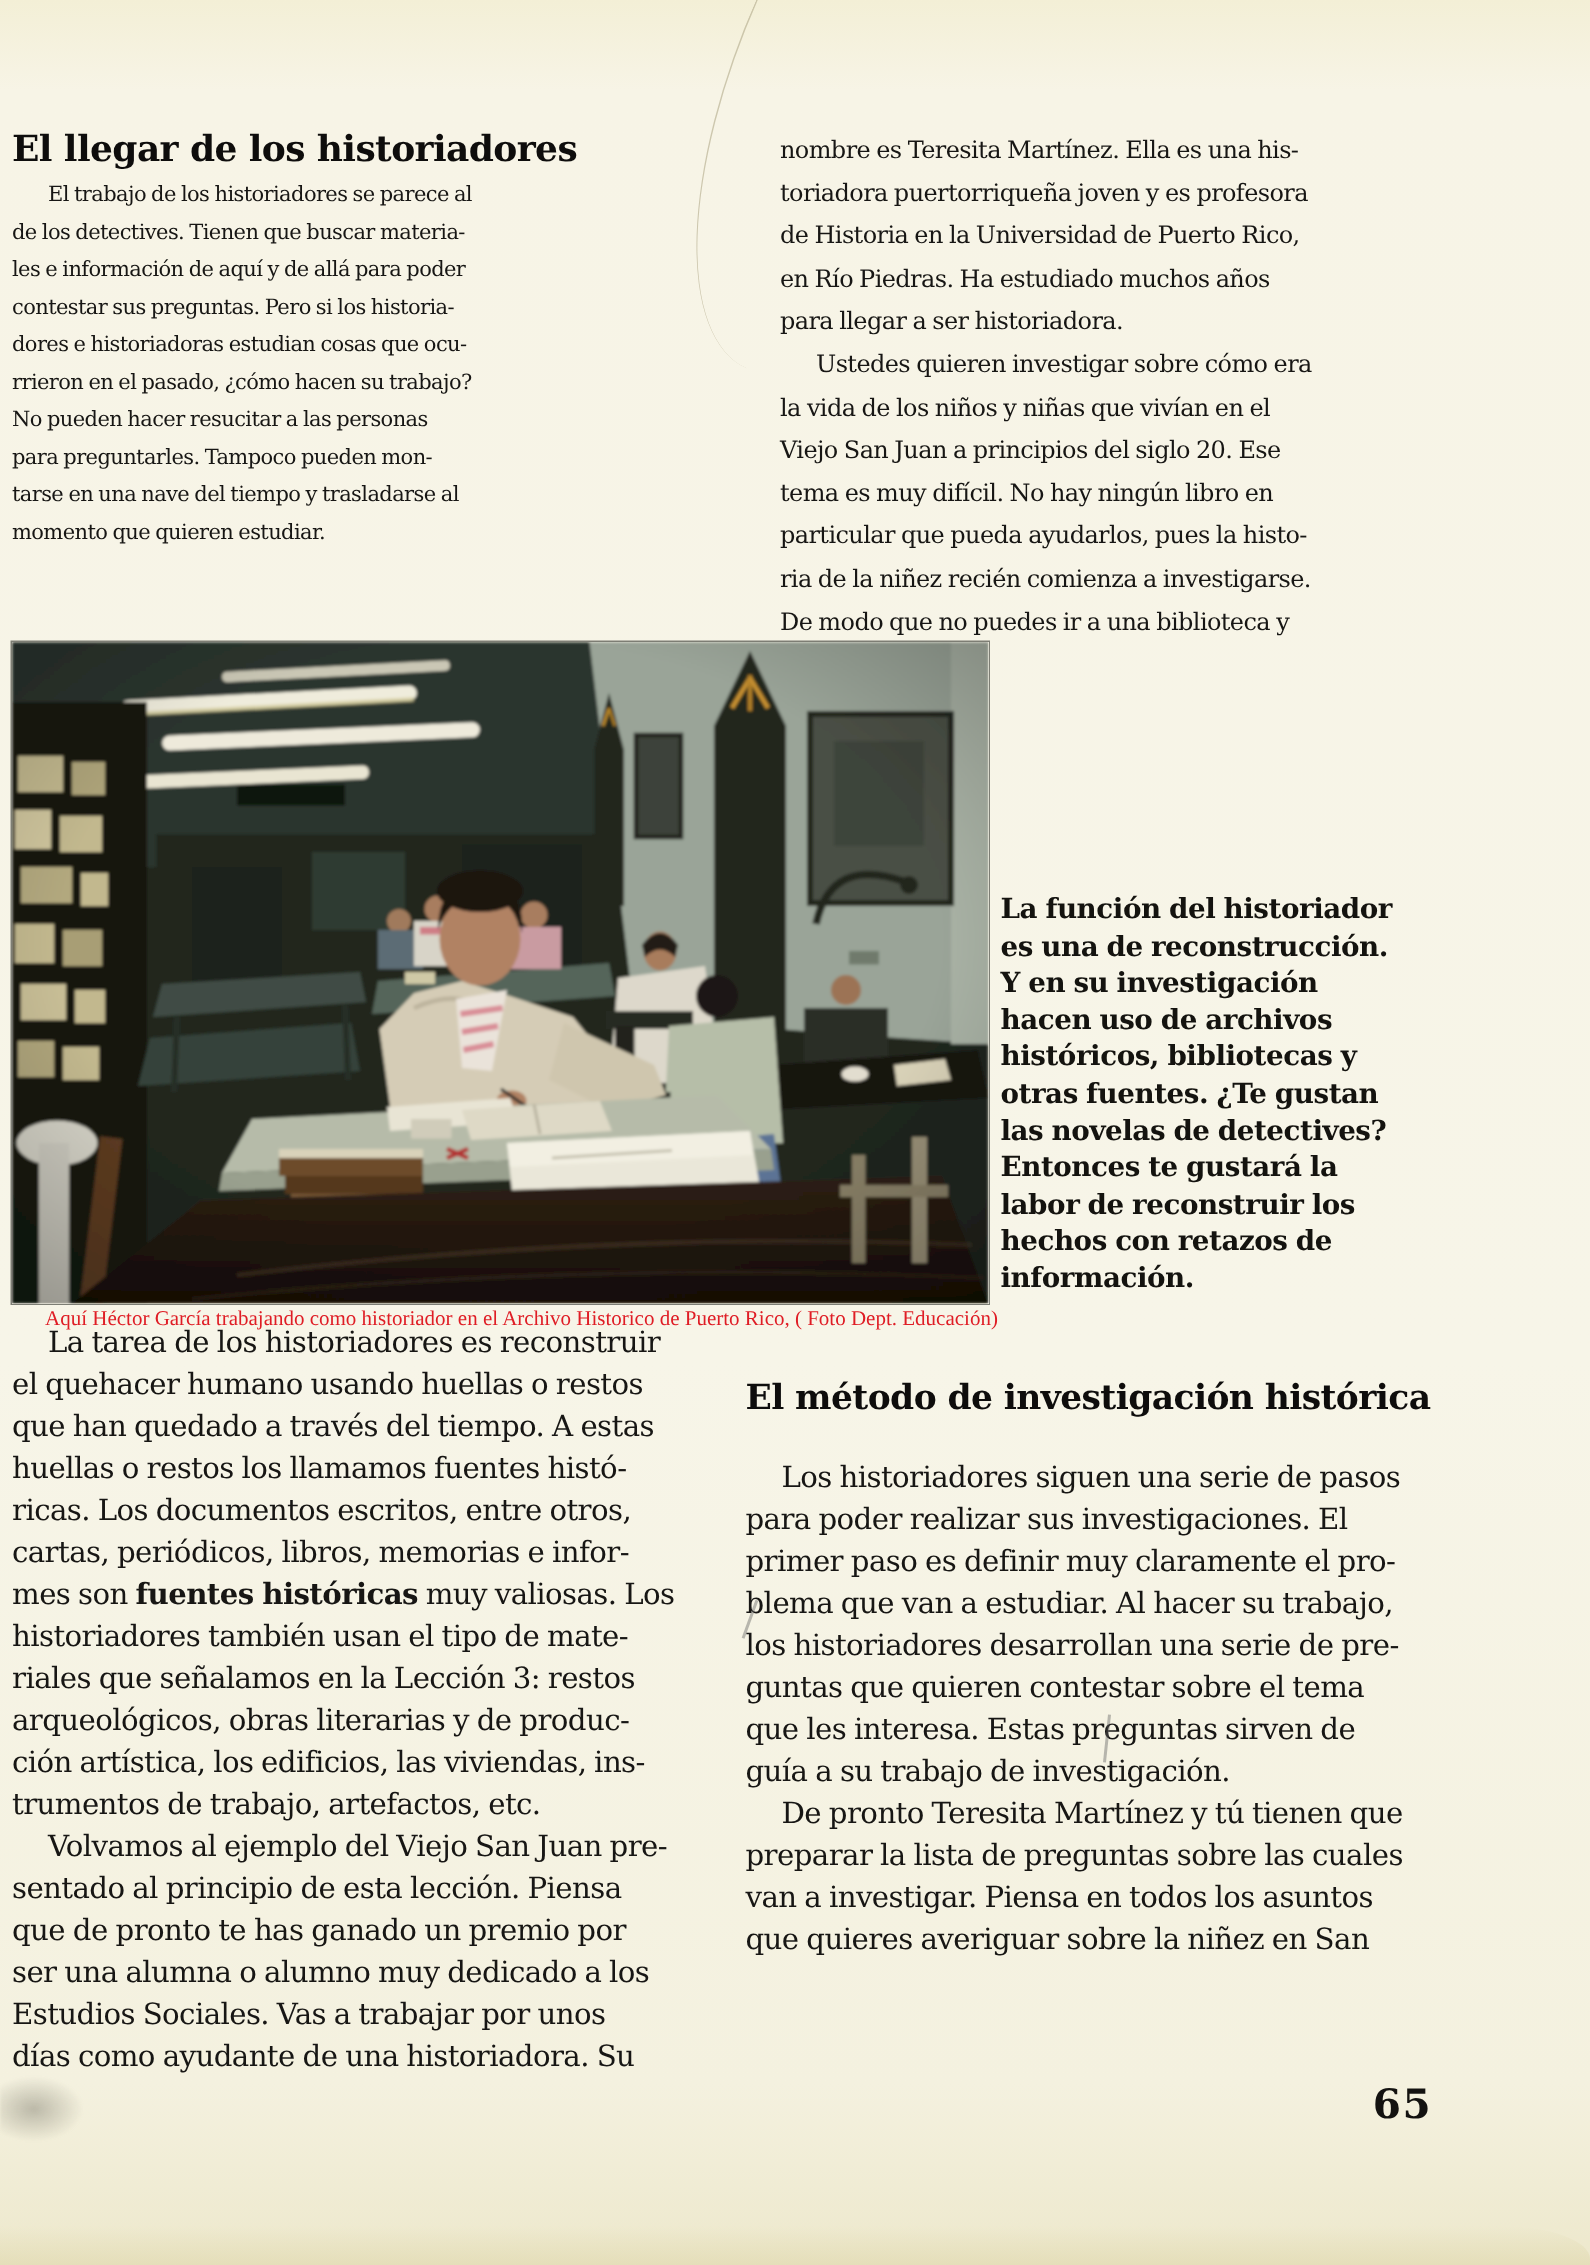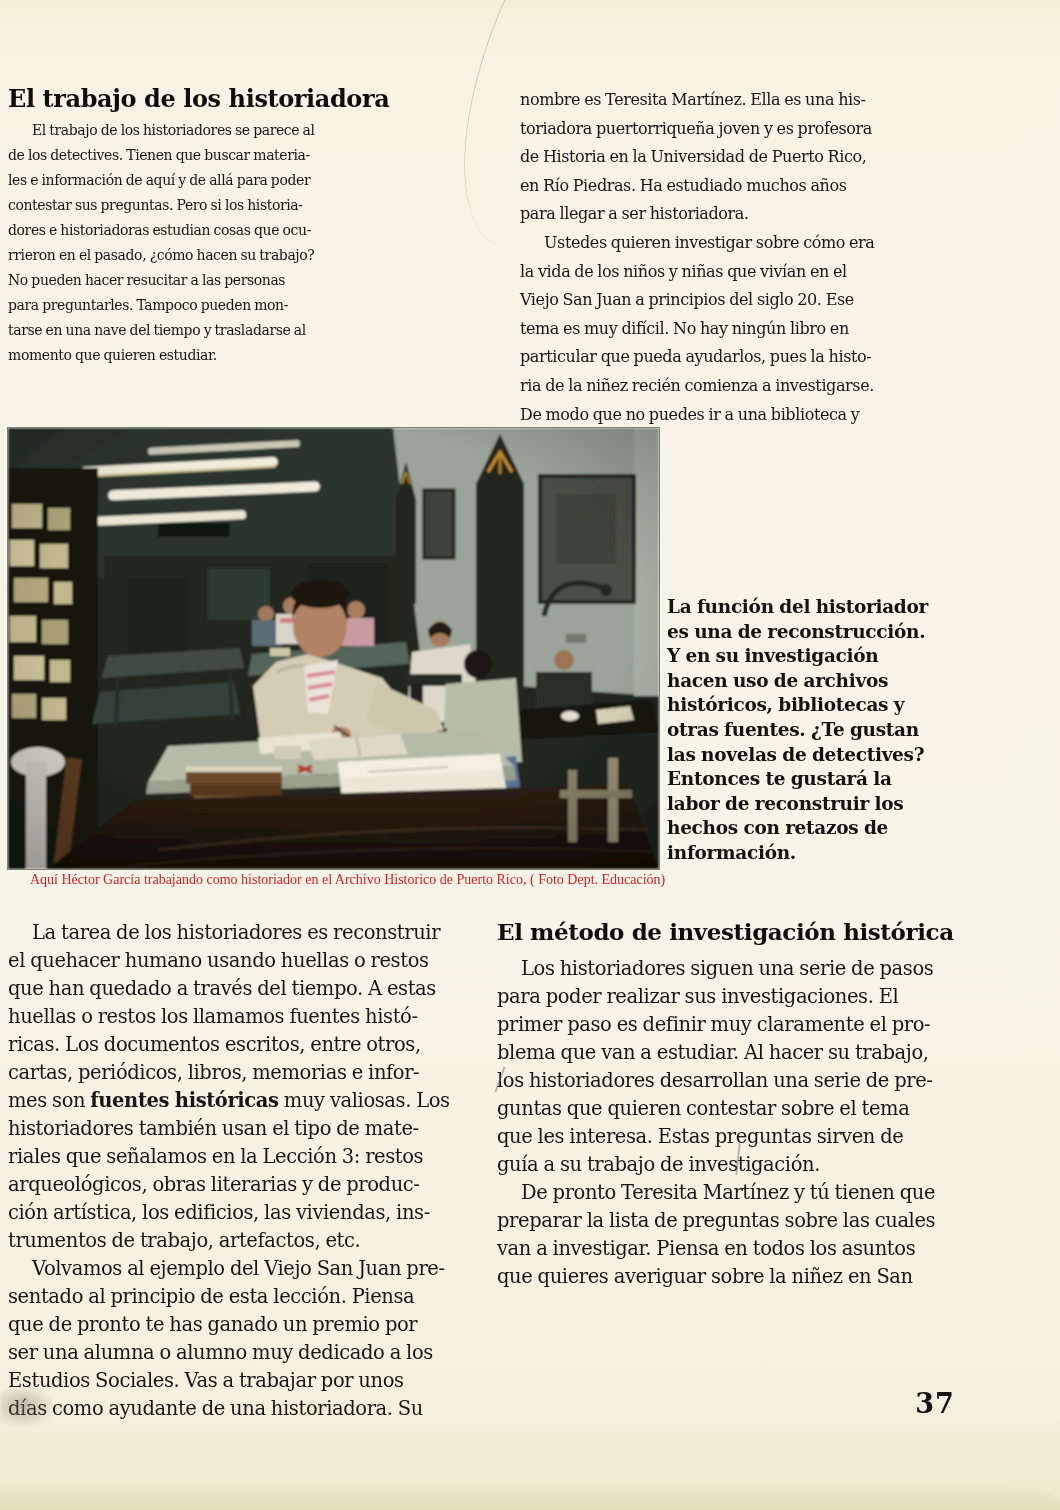--- a/index.html
+++ b/index.html
@@ -27,23 +27,23 @@
   .photo-wrap{position:absolute; left:8px; top:428px; width:651px; height:441px; margin:0;
     box-shadow:0 0 0 1px rgba(25,28,22,.55);}
   .photo{display:block; width:651px; height:441px;}
 
   .side-caption{position:absolute; left:667px; top:595px; width:290px;}
   .side-caption .para{font-weight:bold; font-size:18.5px; line-height:24.6px; letter-spacing:-0.3px; color:#14130f;}
 
   .red-caption{position:absolute; left:30px; top:872px; width:1010px;
     font-family:"Liberation Serif", serif; font-size:14px; color:#df1d25; white-space:nowrap; letter-spacing:0;}
 
-  #col-left-bottom{left:8px; top:919px; width:456px;}
+  #col-left-bottom{left:8px; top:881px; width:456px;}
   #col-right-bottom{left:497px; top:901px; width:474px;}
-  #col-right-bottom h2{margin-top:17px; margin-bottom:10px;}
+  #col-right-bottom h2{margin-top:17px; margin-bottom:26px;}
 
   .pagenum{position:absolute; left:905px; top:1388px; width:60px; text-align:center;
     font-size:27px; font-weight:bold; color:#131210; letter-spacing:1px;}
 
   .crease{position:absolute; left:452px; top:18px; width:150px; height:230px;
     border-left:1.5px solid rgba(186,180,150,.7); border-bottom-left-radius:100% 160%;
     transform:rotate(24deg); pointer-events:none;}
   .mark{position:absolute; width:2px; background:rgba(95,95,95,.42); pointer-events:none;}
   .mark1{left:499px; top:1066px; height:27px; transform:rotate(20deg);}
   .mark2{left:737px; top:1143px; height:32px; transform:rotate(6deg);}
@@ -55,21 +55,21 @@
     border-top-right-radius:60px 22px;}
 </style>
 </head>
 <body>
 
 <div class="page">
 
   <div class="crease"></div>
 
   <section class="col" id="col-left-top">
-    <h1>El trabajo de los historiadora</h1>
+    <h1>El llegar de los historiadores</h1>
     <p class="para lh29 indent">El trabajo de los historiadores se parece al<br>de los detectives. Tienen que buscar materia-<br>les e información de aquí y de allá para poder<br>contestar sus preguntas. Pero si los historia-<br>dores e historiadoras estudian cosas que ocu-<br>rrieron en el pasado, ¿cómo hacen su trabajo?<br>No pueden hacer resucitar a las personas<br>para preguntarles. Tampoco pueden mon-<br>tarse en una nave del tiempo y trasladarse al<br>momento que quieren estudiar.</p>
   </section>
 
   <section class="col" id="col-right-top">
     <p class="para">nombre es Teresita Martínez. Ella es una his-<br>toriadora puertorriqueña joven y es profesora<br>de Historia en la Universidad de Puerto Rico,<br>en Río Piedras. Ha estudiado muchos años<br>para llegar a ser historiadora.</p>
     <p class="para indent">Ustedes quieren investigar sobre cómo era<br>la vida de los niños y niñas que vivían en el<br>Viejo San Juan a principios del siglo 20. Ese<br>tema es muy difícil. No hay ningún libro en<br>particular que pueda ayudarlos, pues la histo-<br>ria de la niñez recién comienza a investigarse.<br>De modo que no puedes ir a una biblioteca y</p>
   </section>
 
   <figure class="photo-wrap">
     <svg class="photo" viewBox="0 0 651 441" xmlns="http://www.w3.org/2000/svg" role="img" aria-label="archive reading room photo">
@@ -260,19 +260,19 @@
     <p class="para lh28 indent">La tarea de los historiadores es reconstruir<br>el quehacer humano usando huellas o restos<br>que han quedado a través del tiempo. A estas<br>huellas o restos los llamamos fuentes histó-<br>ricas. Los documentos escritos, entre otros,<br>cartas, periódicos, libros, memorias e infor-<br>mes son <b>fuentes históricas</b> muy valiosas. Los<br>historiadores también usan el tipo de mate-<br>riales que señalamos en la Lección 3: restos<br>arqueológicos, obras literarias y de produc-<br>ción artística, los edificios, las viviendas, ins-<br>trumentos de trabajo, artefactos, etc.</p>
     <p class="para lh28 indent">Volvamos al ejemplo del Viejo San Juan pre-<br>sentado al principio de esta lección. Piensa<br>que de pronto te has ganado un premio por<br>ser una alumna o alumno muy dedicado a los<br>Estudios Sociales. Vas a trabajar por unos<br>días como ayudante de una historiadora. Su</p>
   </section>
 
   <section class="col" id="col-right-bottom">
     <h2>El método de investigación histórica</h2>
     <p class="para lh28 indent">Los historiadores siguen una serie de pasos<br>para poder realizar sus investigaciones. El<br>primer paso es definir muy claramente el pro-<br>blema que van a estudiar. Al hacer su trabajo,<br>los historiadores desarrollan una serie de pre-<br>guntas que quieren contestar sobre el tema<br>que les interesa. Estas preguntas sirven de<br>guía a su trabajo de investigación.</p>
     <p class="para lh28 indent">De pronto Teresita Martínez y tú tienen que<br>preparar la lista de preguntas sobre las cuales<br>van a investigar. Piensa en todos los asuntos<br>que quieres averiguar sobre la niñez en San</p>
   </section>
 
-  <div class="pagenum">37</div>
+  <div class="pagenum">65</div>
 
   <div class="mark mark1"></div>
   <div class="mark mark2"></div>
   <div class="smudge"></div>
   <div class="page-bottom-edge"></div>
 </div>
 
 </body></html>

